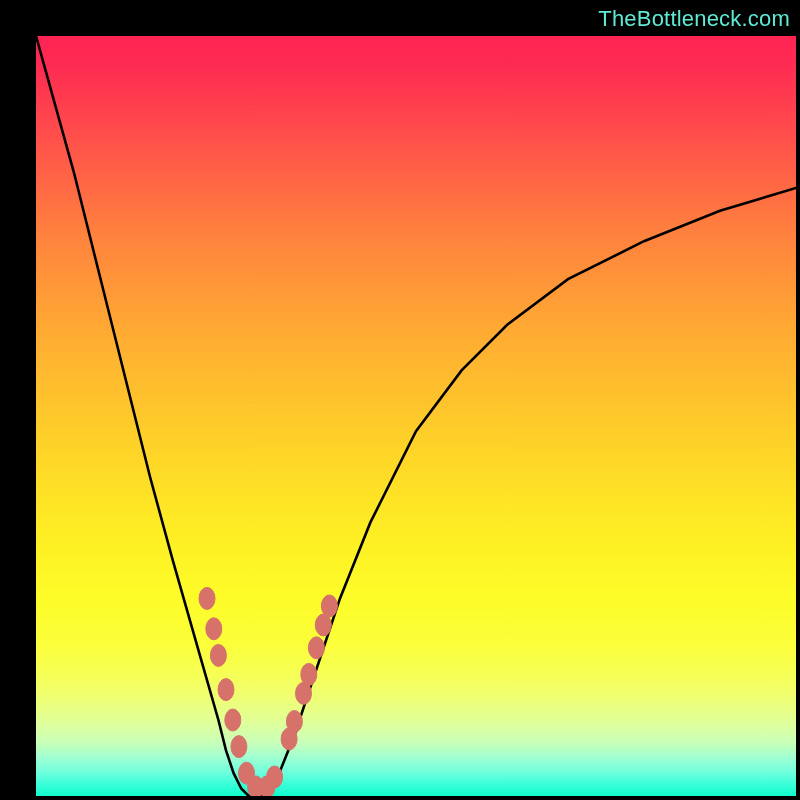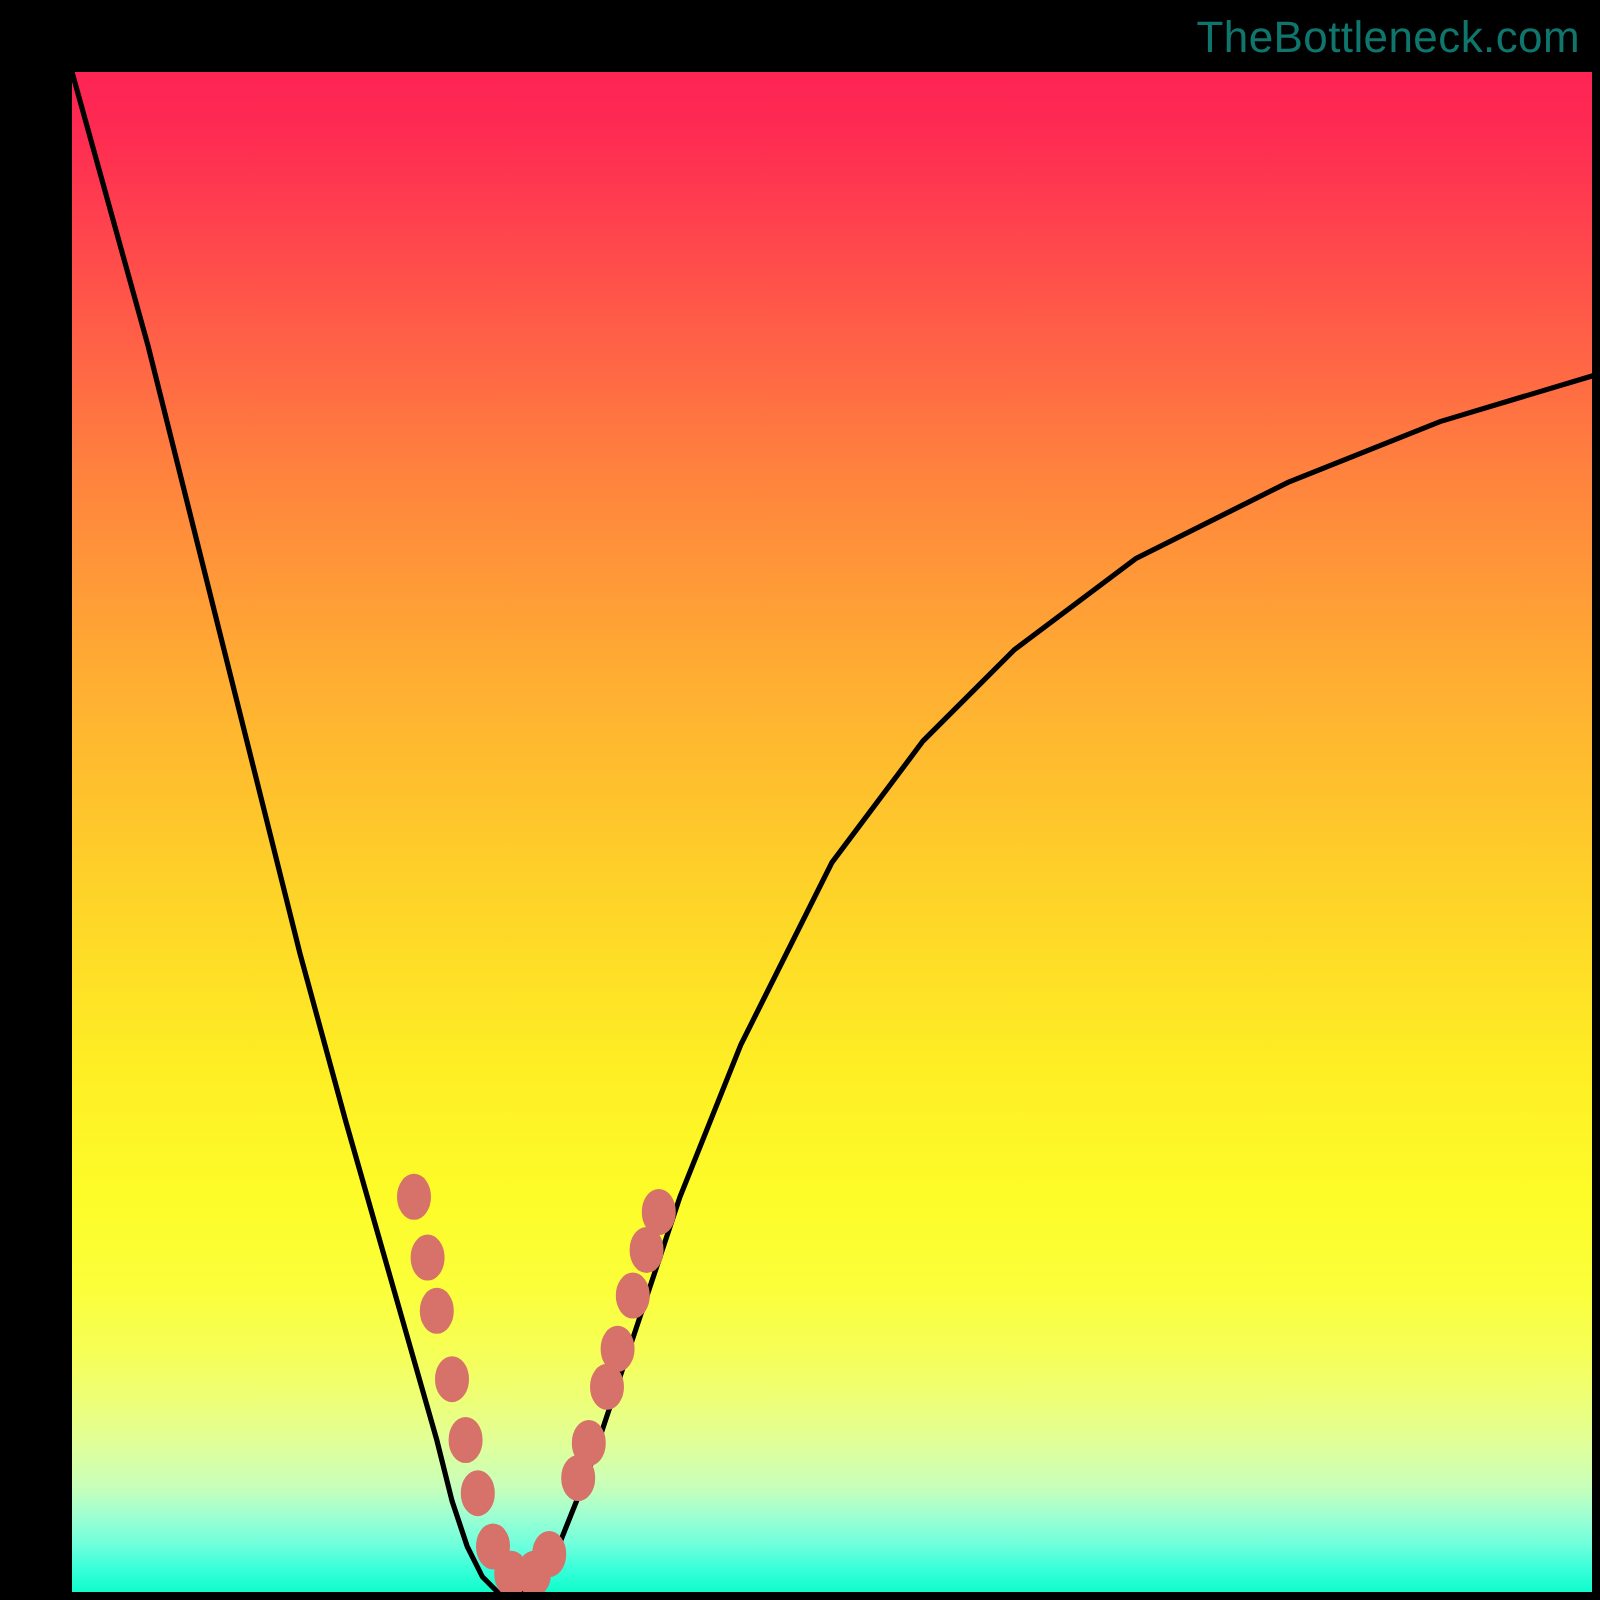--- a/index.html
+++ b/index.html
@@ -51,21 +51,21 @@
       #9effd2 95%,
       #6cffdd 97%,
       #38fed9 98.5%,
       #0ffdcb 100%
     );
   }
   .watermark {
     position: absolute;
     top: 6px;
     right: 10px;
-    color: #0f766e;
+    color: #5eead4;
     font-size: 22px;
     letter-spacing: 0.2px;
     font-weight: 500;
   }
   svg.curves {
     position: absolute;
     left: 0;
     top: 0;
     width: 100%;
     height: 100%;

